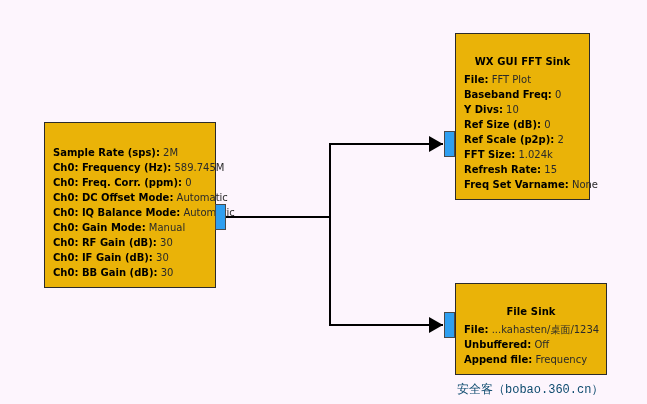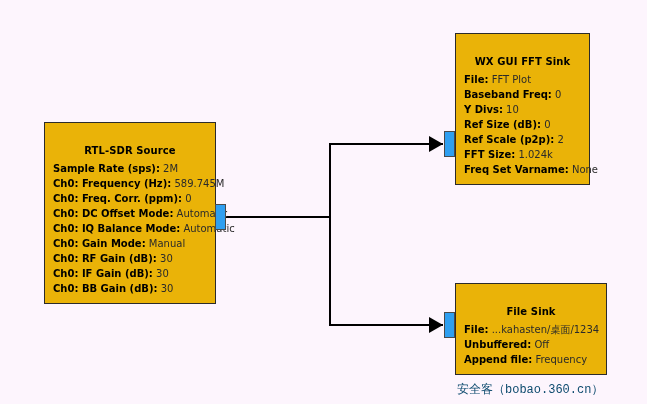--- a/index.html
+++ b/index.html
@@ -91,21 +91,20 @@
 <body>
 
 <div id="canvas">
 
   <svg class="wire-layer" width="647" height="404" viewBox="0 0 647 404">
     <path d="M 226 217 L 330 217 L 330 144 L 443 144" stroke="#000000" stroke-width="2" fill="none"></path>
     <path d="M 330 217 L 330 325 L 443 325" stroke="#000000" stroke-width="2" fill="none"></path>
   </svg>
 
   <div class="block" id="block-rtl" style="left:44px; top:122px; width:172px;">
-    <div class="block-title">RTL-SDR Source</div>
     <div class="param">
       <span class="k">Sample Rate (sps):</span>
       <span class="v">2M</span>
     </div>
     <div class="param">
       <span class="k">Ch0: Frequency (Hz):</span>
       <span class="v">589.745M</span>
     </div>
     <div class="param">
       <span class="k">Ch0: Freq. Corr. (ppm):</span>
@@ -159,20 +158,24 @@
     </div>
     <div class="param">
       <span class="k">Ref Scale (p2p):</span>
       <span class="v">2</span>
     </div>
     <div class="param">
       <span class="k">FFT Size:</span>
       <span class="v">1.024k</span>
     </div>
     <div class="param">
+      <span class="k">Refresh Rate:</span>
+      <span class="v">15</span>
+    </div>
+    <div class="param">
       <span class="k">Freq Set Varname:</span>
       <span class="v">None</span>
     </div>
   </div>
 
   <div class="arrow" style="left:429px; top:136px;"></div>
   <div class="port" style="left:444px; top:131px;"></div>
 
   <div class="block" id="block-file" style="left:455px; top:283px; width:152px;">
     <div class="block-title">File Sink</div>

